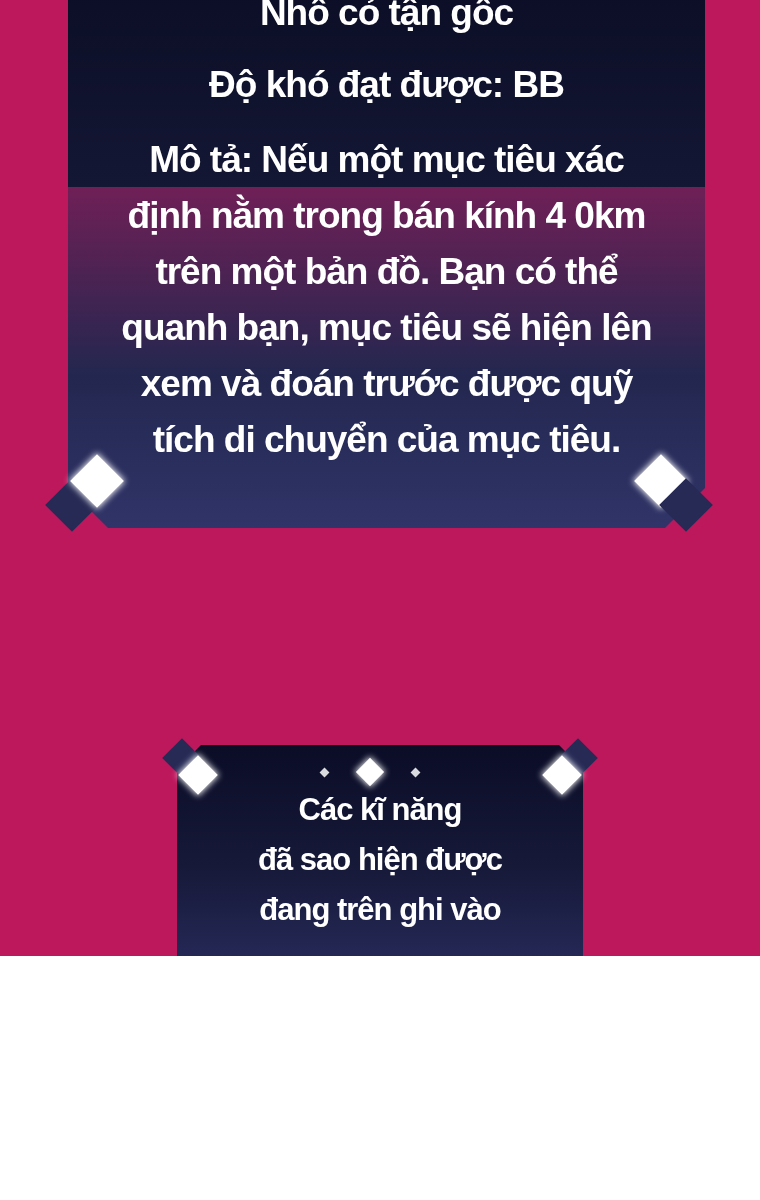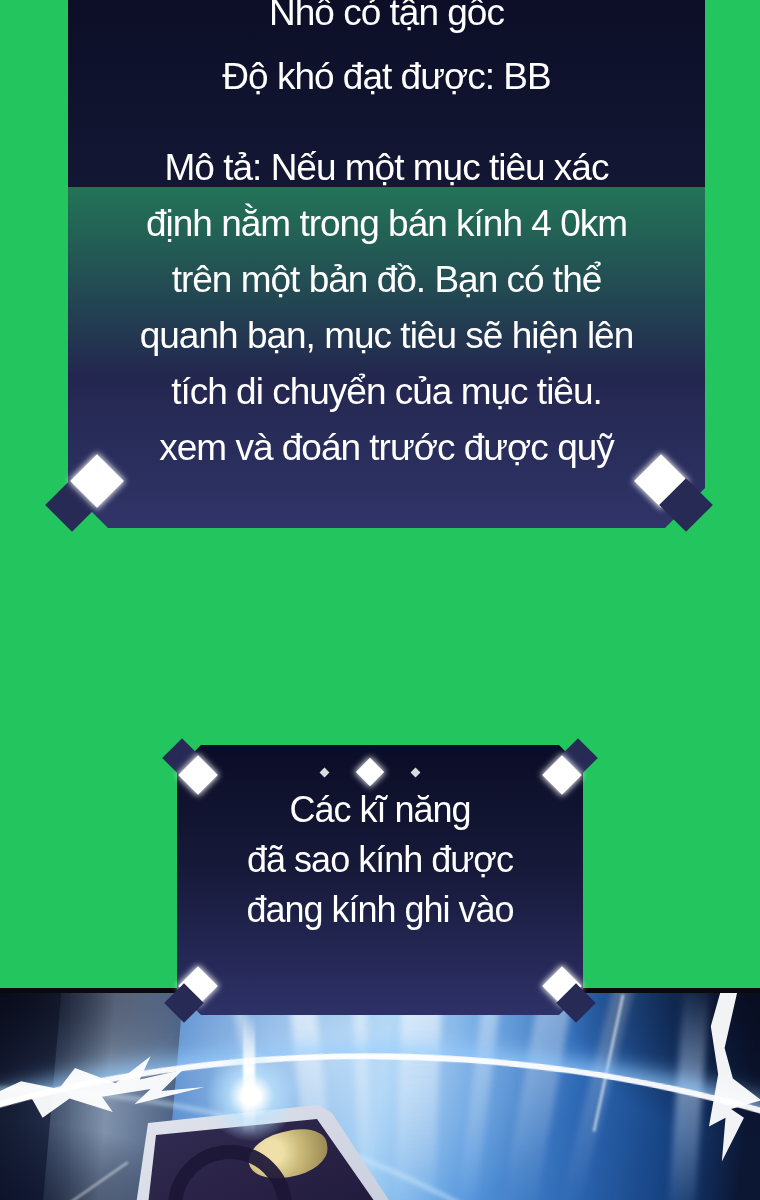--- a/index.html
+++ b/index.html
@@ -1,35 +1,35 @@
 <!DOCTYPE html>
 <html style="--panel_top: #0a0c23; --panel_bottom: #303468; --panel2_top: #0b0d27; --panel2_bottom: #2e3167; --text: #ffffff; --diamond_navy: #262a55; --art_border: #0a0a0a; --art_sky_bright: #8ec4f2; --art_sky_mid: #3a77c5; --art_dark_corner: #0e142c; --book_cover: #332c52; --book_rim: #dfe3ee; --book_gold: #cfbd7f;"><head>
 <meta charset="utf-8">
 <style>
   html,body{margin:0;padding:0;background:#ffffff;}
-  .page{position:relative;width:760px;height:1200px;overflow:hidden;background:#22c55e;
-        font-family:"Liberation Sans",sans-serif;font-weight:400;}
+  .page{position:relative;width:760px;height:956px;overflow:hidden;background:#be185d;
+        font-family:"Liberation Sans",sans-serif;font-weight:700;}
 
   
   .panel{position:absolute;color:var(--text,#fff);text-align:center;
          box-shadow:0 0 14px 3px rgba(125,130,200,.50),0 0 46px 16px rgba(160,165,225,.36);}
   .panel1{left:68px;top:-60px;width:637px;height:588px;
           background:linear-gradient(to bottom,var(--panel_top,#0a0c23) 0%,#141734 42%,#23275082 0%,#23274f 74%,var(--panel_bottom,#303468) 100%);
           clip-path:polygon(0 0,100% 0,100% 548px,597px 100%,40px 100%,0 548px);}
   .panel2{left:177px;top:745px;width:406px;height:270px;z-index:2;
           background:linear-gradient(to bottom,var(--panel2_top,#0b0d27) 0%,#161938 45%,var(--panel2_bottom,#2e3167) 100%);
           clip-path:polygon(24px 0,382px 0,100% 24px,100% 246px,382px 100%,24px 100%,0 246px,0 24px);}
 
   .line{white-space:nowrap;line-height:50px;font-size:37px;letter-spacing:-1px;}
   .p1-title1{margin-top:48px;}
-  .p1-title2{margin-top:14px;}
-  .p1-desc{margin-top:38px;text-align:center;}
+  .p1-title2{margin-top:22px;}
+  .p1-desc{margin-top:22px;text-align:center;}
   .p1-desc .line{line-height:56px;}
   .p2-lines{padding-top:40px;}
-  .p2-lines .line{font-size:36px;}
+  .p2-lines .line{font-size:31px;}
 
   
   .diamond{position:absolute;transform:rotate(45deg);z-index:3;}
   .d-navy{background:var(--diamond_navy,#262a55);}
   .d-white{background:#ffffff;box-shadow:0 0 6px 1px rgba(255,255,255,.92);}
   .d38{width:38px;height:38px;} .d28{width:28px;height:28px;} .d20{width:20px;height:20px;}
   .dot{position:absolute;width:7px;height:7px;background:rgba(255,255,255,.85);transform:rotate(45deg);z-index:3;}
 
   
   .artwork{position:absolute;left:0;top:988px;width:760px;height:212px;z-index:1;
@@ -78,38 +78,38 @@
 <div class="page">
 
   <section class="panel panel1">
     <div class="line p1-title1">Nhổ cỏ tận gốc</div>
     <div class="line p1-title2">Độ khó đạt được: BB</div>
     <div class="p1-desc">
       <div class="line">Mô tả: Nếu một mục tiêu xác</div>
       <div class="line">định nằm trong bán kính 4 0km</div>
       <div class="line">trên một bản đồ. Bạn có thể</div>
       <div class="line">quanh bạn, mục tiêu sẽ hiện lên</div>
+      <div class="line">xem và đoán trước được quỹ</div>
       <div class="line">tích di chuyển của mục tiêu.</div>
-      <div class="line">xem và đoán trước được quỹ</div>
     </div>
   </section>
 
   <div class="diamond d-navy d38" style="left:53px;top:486px"></div>
   <div class="diamond d-white d38" style="left:78px;top:462px"></div>
   <div class="diamond d-white d38" style="left:642px;top:462px"></div>
   <div class="diamond d-navy d38" style="left:667px;top:486px"></div>
 
   <section class="panel panel2">
     <div class="diamond d-white d20" style="left:183px;top:17px"></div>
     <div class="dot" style="left:144px;top:24px"></div>
     <div class="dot" style="left:235px;top:24px"></div>
     <div class="p2-lines">
       <div class="line">Các kĩ năng</div>
-      <div class="line">đã sao kính được</div>
-      <div class="line">đang kính ghi vào</div>
+      <div class="line">đã sao hiện được</div>
+      <div class="line">đang trên ghi vào</div>
     </div>
   </section>
 
   <div class="diamond d-navy d28" style="left:168px;top:744px"></div>
   <div class="diamond d-white d28" style="left:184px;top:761px"></div>
   <div class="diamond d-navy d28" style="left:564px;top:744px"></div>
   <div class="diamond d-white d28" style="left:548px;top:761px"></div>
   <div class="diamond d-white d28" style="left:184px;top:972px"></div>
   <div class="diamond d-navy d28" style="left:170px;top:989px"></div>
   <div class="diamond d-white d28" style="left:548px;top:972px"></div>

